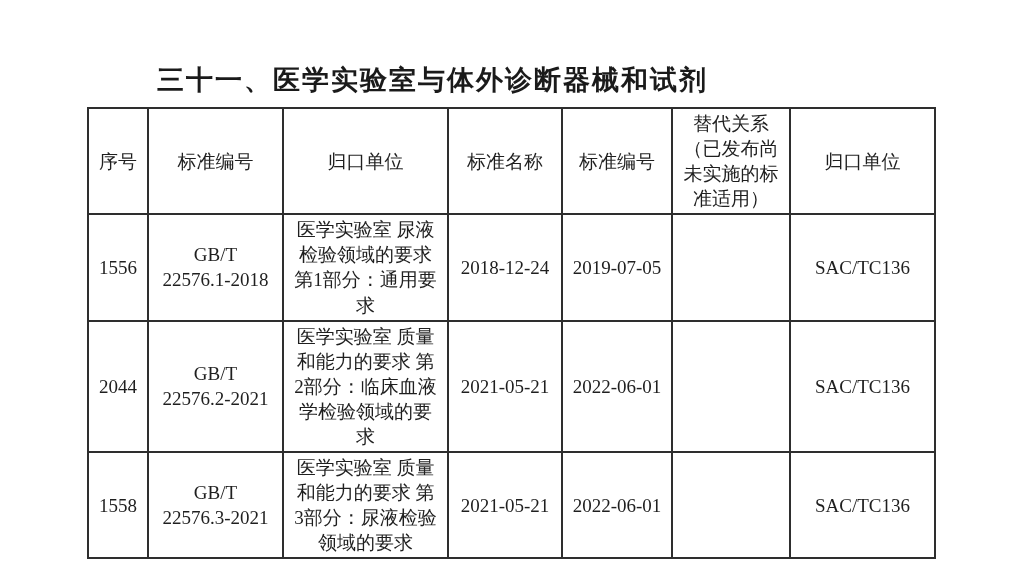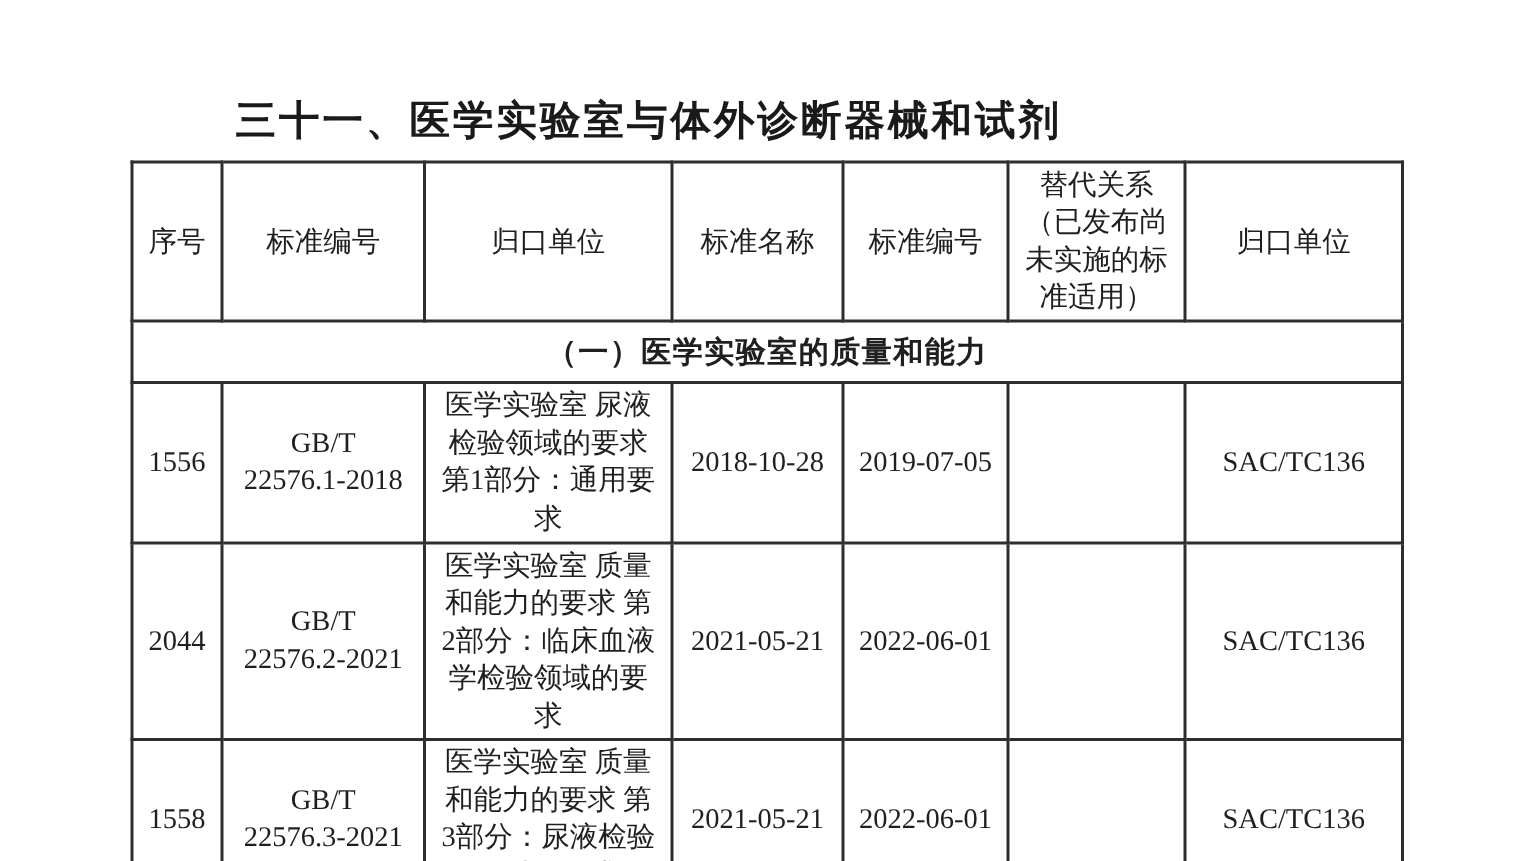--- a/index.html
+++ b/index.html
@@ -84,29 +84,26 @@
         <th>序号</th>
         <th>标准编号</th>
         <th>归口单位</th>
         <th>标准名称</th>
         <th>标准编号</th>
         <th>替代关系（已发布尚未实施的标准适用）</th>
         <th>归口单位</th>
       </tr>
     </thead>
     <tbody>
-      <tr class="section-row">
-        <td colspan="7">（一）医学实验室的质量和能力</td>
-      </tr>
 
       <tr class="row-a">
         <td class="seq-cell">1556</td>
         <td class="code-cell">GB/T 22576.1-2018</td>
         <td class="name-cell">医学实验室 尿液检验领域的要求 第1部分：通用要求</td>
-        <td class="date-cell">2018-10-28</td>
+        <td class="date-cell">2018-12-24</td>
         <td class="date-cell">2019-07-05</td>
         <td class="repl-cell"></td>
         <td class="unit-cell">SAC/TC136</td>
       </tr>
 
       <tr class="row-b">
         <td class="seq-cell">2044</td>
         <td class="code-cell">GB/T 22576.2-2021</td>
         <td class="name-cell">医学实验室 质量和能力的要求 第2部分：临床血液学检验领域的要求</td>
         <td class="date-cell">2021-05-21</td>

